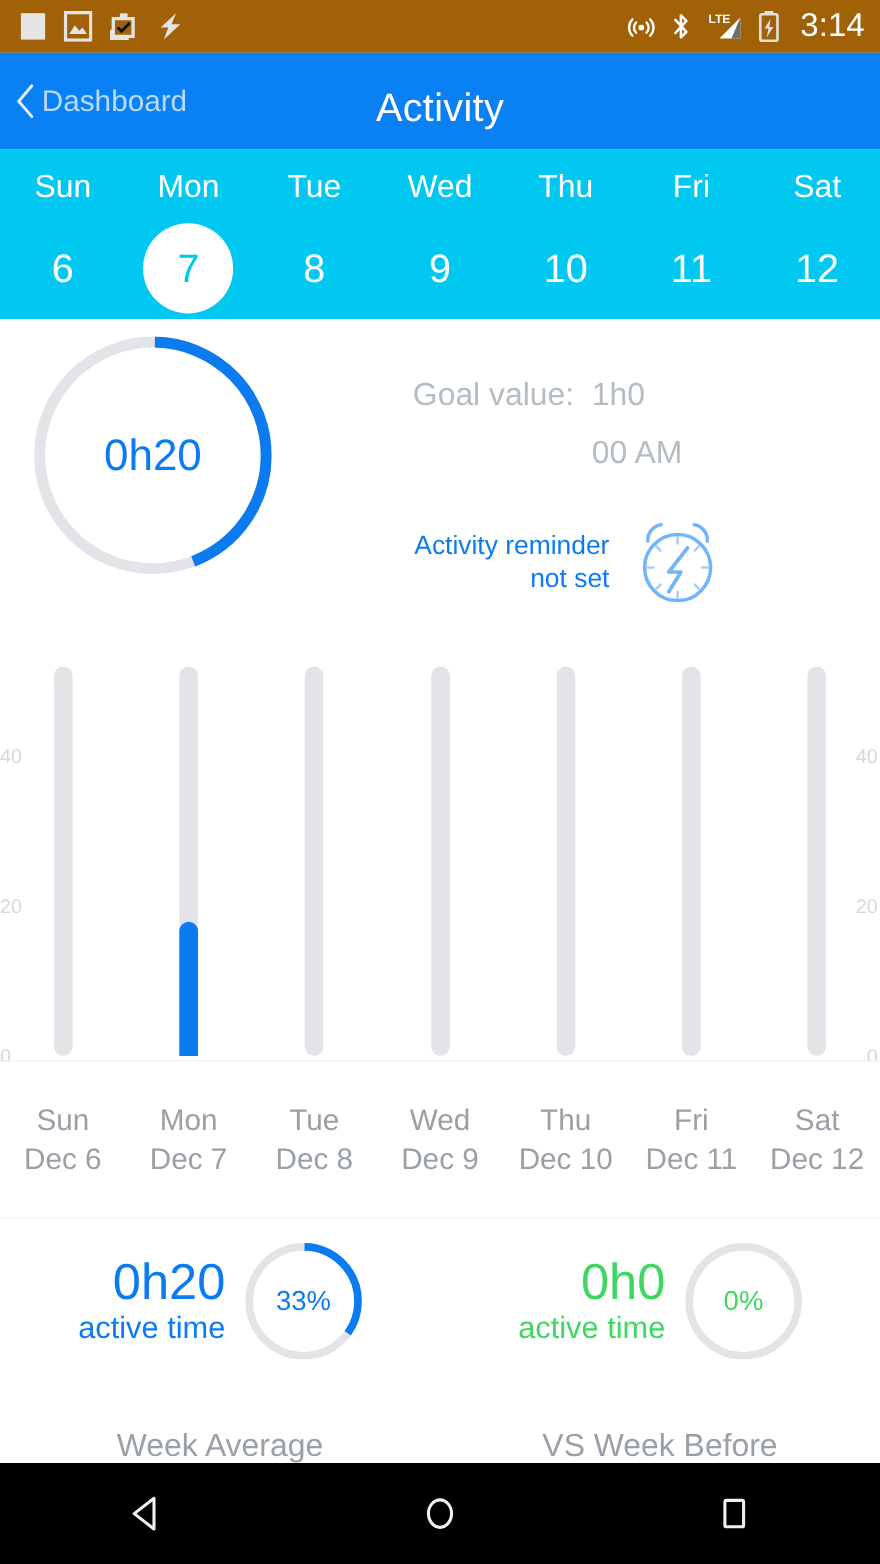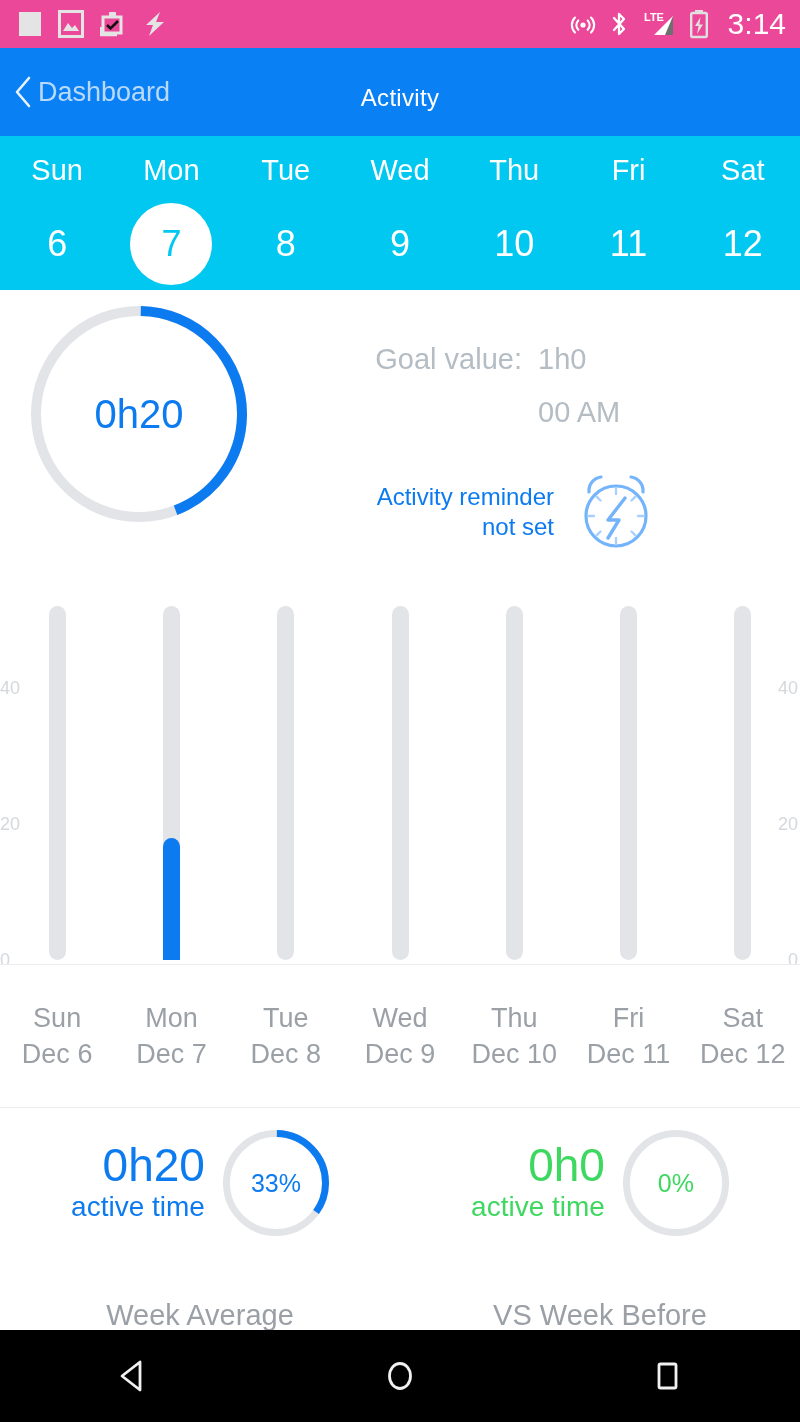--- a/index.html
+++ b/index.html
@@ -17,21 +17,21 @@
     height: 1422px;
     overflow: hidden;
     background: #ffffff;
   }
 
   
   .statusbar {
     position: absolute;
     left: 0; top: 0;
     width: 800px; height: 48px;
-    background: #ec4899;
+    background: #a16207;
     display: flex;
     align-items: center;
     box-sizing: border-box;
     padding: 0 14px 0 18px;
   }
   .sb-left { display: flex; align-items: center; gap: 16px; }
   .sb-right { margin-left: auto; display: flex; align-items: center; gap: 13px; }
   .sb-clock {
     color: #ffffff;
     font-size: 30px;
@@ -64,21 +64,21 @@
     line-height: 1;
   }
   .appbar-title {
     position: absolute;
     left: 0; top: 0;
     width: 800px; height: 100px;
     display: flex;
     align-items: center;
     justify-content: center;
     color: #ffffff;
-    font-size: 24px;
+    font-size: 36px;
     letter-spacing: 0.3px;
   }
 
   
   .daystrip {
     position: absolute;
     left: 0; top: 136px;
     width: 800px; height: 154px;
     background: #00c8f0;
     display: flex;

